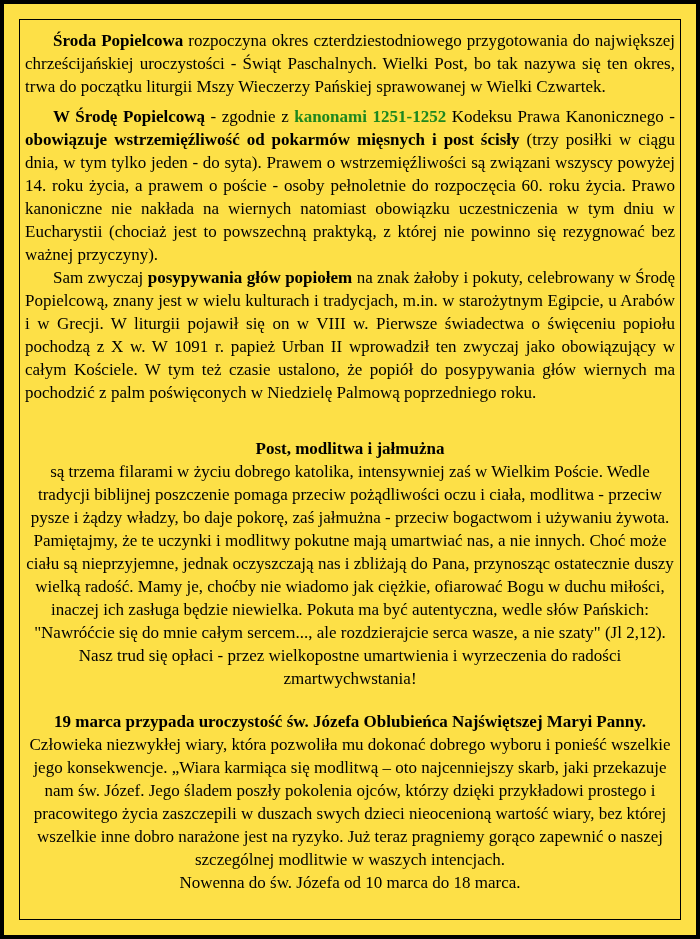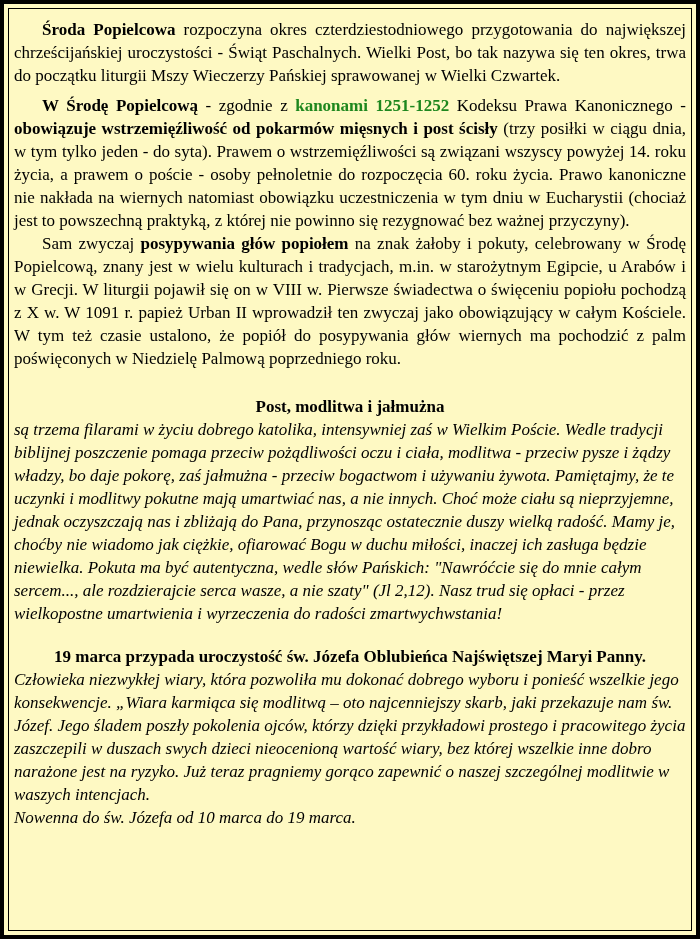--- a/index.html
+++ b/index.html
@@ -5,22 +5,22 @@
   html, body {
     margin: 0;
     padding: 0;
     background: #ffffff;
   }
   .page {
     width: 700px;
     height: 939px;
     box-sizing: border-box;
     border: 4px solid #000000;
-    padding: 4px;
-    background: #fef9c3;
+    padding: 15px;
+    background: #fde047;
   }
   .page-inner {
     box-sizing: border-box;
     height: 100%;
     border: 1px solid #000000;
     padding: 9px 5px 4px 5px;
     font-family: "Liberation Serif", "DejaVu Serif", serif;
     font-size: 17px;
     line-height: 23px;
     color: #000000;
@@ -30,42 +30,42 @@
     margin: 0;
     font-size: 17px;
     line-height: 23px;
     font-weight: normal;
   }
   .just {
     text-align: justify;
     text-indent: 28px;
   }
   .gap-blank-line { margin-top: 7px; }
-  .center { text-align: left; font-style: italic; }
+  .center { text-align: center; }
   .head {
     text-align: center;
     font-weight: bold;
   }
-  .gap-section-large { margin-top: 25px; }
+  .gap-section-large { margin-top: 33px; }
   .gap-section-medium { margin-top: 20px; }
   b { font-weight: bold; }
 </style>
 </head>
 <body>
 
 <div class="page">
   <div class="page-inner">
 
     <p class="just"><b>Środa Popielcowa</b><span> rozpoczyna okres czterdziestodniowego przygotowania do największej chrześcijańskiej uroczystości - Świąt Paschalnych. Wielki Post, bo tak nazywa się ten okres, trwa do początku liturgii Mszy Wieczerzy Pańskiej sprawowanej w Wielki Czwartek.</span></p>
 
     <p class="just gap-blank-line"><b>W Środę Popielcową</b><span> - zgodnie z </span><b class="accent-green" style="color: rgb(30, 135, 30);">kanonami 1251-1252</b><span> Kodeksu Prawa Kanonicznego - </span><b>obowiązuje wstrzemięźliwość od pokarmów mięsnych i post ścisły</b><span> (trzy posiłki w ciągu dnia, w tym tylko jeden - do syta). Prawem o wstrzemięźliwości są związani wszyscy powyżej 14. roku życia, a prawem o poście - osoby pełnoletnie do rozpoczęcia 60. roku życia. Prawo kanoniczne nie nakłada na wiernych natomiast obowiązku uczestniczenia w tym dniu w Eucharystii (chociaż jest to powszechną praktyką, z której nie powinno się rezygnować bez ważnej przyczyny).</span></p>
 
     <p class="just"><span>Sam zwyczaj </span><b>posypywania głów popiołem</b><span> na znak żałoby i pokuty, celebrowany w Środę Popielcową, znany jest w wielu kulturach i tradycjach, m.in. w starożytnym Egipcie, u Arabów i w Grecji. W liturgii pojawił się on w VIII w. Pierwsze świadectwa o święceniu popiołu pochodzą z X w. W 1091 r. papież Urban II wprowadził ten zwyczaj jako obowiązujący w całym Kościele. W tym też czasie ustalono, że popiół do posypywania głów wiernych ma pochodzić z palm poświęconych w Niedzielę Palmową poprzedniego roku.</span></p>
 
     <h3 class="head gap-section-large">Post, modlitwa i jałmużna</h3>
     <p class="center">są trzema filarami w życiu dobrego katolika, intensywniej zaś w Wielkim Poście. Wedle tradycji biblijnej poszczenie pomaga przeciw pożądliwości oczu i ciała, modlitwa - przeciw pysze i żądzy władzy, bo daje pokorę, zaś jałmużna - przeciw bogactwom i używaniu żywota. Pamiętajmy, że te uczynki i modlitwy pokutne mają umartwiać nas, a nie innych. Choć może ciału są nieprzyjemne, jednak oczyszczają nas i zbliżają do Pana, przynosząc ostatecznie duszy wielką radość. Mamy je, choćby nie wiadomo jak ciężkie, ofiarować Bogu w duchu miłości, inaczej ich zasługa będzie niewielka. Pokuta ma być autentyczna, wedle słów Pańskich: "Nawróćcie się do mnie całym sercem..., ale rozdzierajcie serca wasze, a nie szaty" (Jl 2,12). Nasz trud się opłaci - przez wielkopostne umartwienia i wyrzeczenia do radości zmartwychwstania!</p>
 
     <h3 class="head gap-section-medium">19 marca przypada uroczystość św. Józefa Oblubieńca Najświętszej Maryi Panny.</h3>
     <p class="center">Człowieka niezwykłej wiary, która pozwoliła mu dokonać dobrego wyboru i ponieść wszelkie jego konsekwencje. „Wiara karmiąca się modlitwą – oto najcenniejszy skarb, jaki przekazuje nam św. Józef. Jego śladem poszły pokolenia ojców, którzy dzięki przykładowi prostego i pracowitego życia zaszczepili w duszach swych dzieci nieocenioną wartość wiary, bez której wszelkie inne dobro narażone jest na ryzyko. Już teraz pragniemy gorąco zapewnić o naszej szczególnej modlitwie w waszych intencjach.</p>
-    <p class="center">Nowenna do św. Józefa od 10 marca do 19 marca.</p>
+    <p class="center">Nowenna do św. Józefa od 10 marca do 18 marca.</p>
 
   </div>
 </div>
 
 </body></html>

